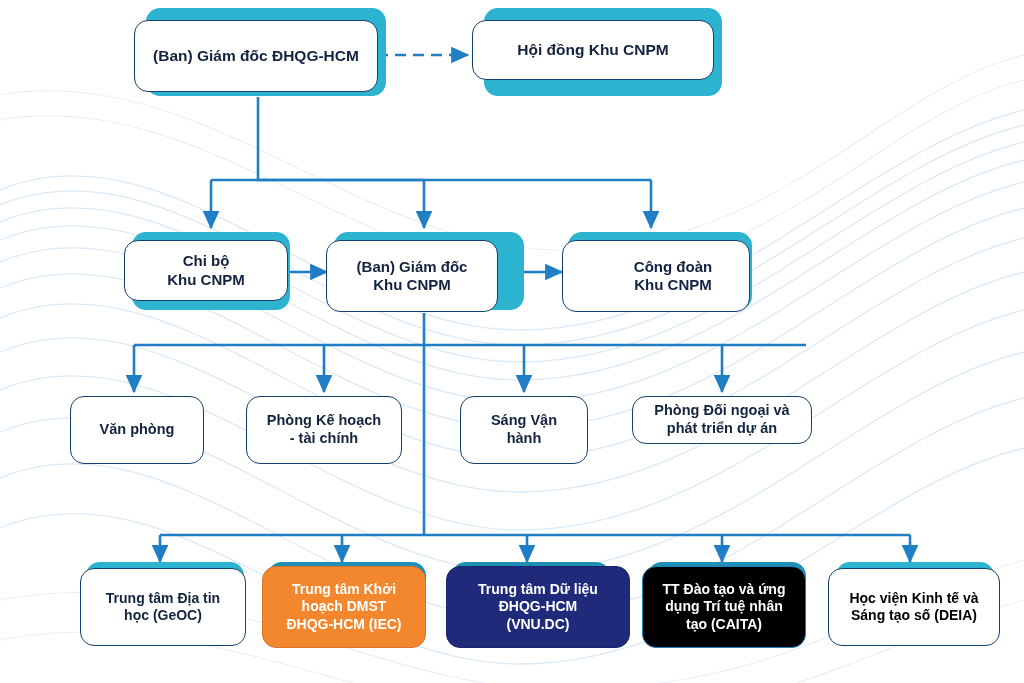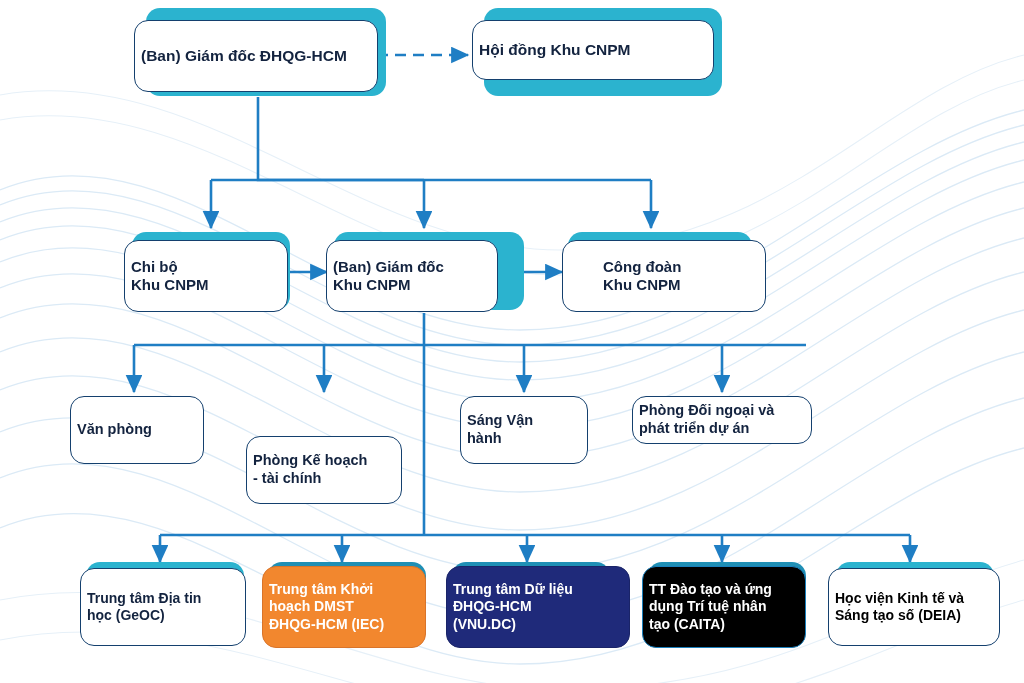--- a/index.html
+++ b/index.html
@@ -21,21 +21,21 @@
     width: 1024px;
     height: 683px;
     pointer-events: none;
   }
   .node {
     position: absolute;
     box-sizing: border-box;
     display: flex;
     align-items: center;
     justify-content: center;
-    text-align: left;
+    text-align: center;
     border-radius: 14px;
     border: 1.6px solid #14406e;
     background: #ffffff;
     color: #13233f;
     font-weight: bold;
     line-height: 1.22;
     padding: 2px 6px;
     z-index: 3;
   }
   .node .lbl {
@@ -145,37 +145,37 @@
   <div class="plate dark" style="left:648px; top:562px; width:158px; height:82px;"></div>
   <div class="plate" style="left:836px; top:562px; width:158px; height:82px;"></div>
 
   <div class="node lv1" style="left:134px; top:20px; width:244px; height:72px;">
     <span class="lbl">(Ban) Giám đốc ĐHQG-HCM</span>
   </div>
   <div class="node lv1" style="left:472px; top:20px; width:242px; height:60px;">
     <span class="lbl">Hội đồng Khu CNPM</span>
   </div>
 
-  <div class="node lv2" style="left:124px; top:240px; width:164px; height:72px;">
+  <div class="node lv2" style="left:124px; top:240px; width:164px; height:61px;">
     <span class="lbl">Chi bộ
 Khu CNPM</span>
   </div>
   <div class="node lv2" style="left:326px; top:240px; width:172px; height:72px;">
     <span class="lbl">(Ban) Giám đốc
 Khu CNPM</span>
   </div>
-  <div class="node lv2" style="left:562px; top:240px; width:204px; height:72px;padding-left:40px;">
+  <div class="node lv2" style="left:562px; top:240px; width:188px; height:72px;padding-left:40px;">
     <span class="lbl">Công đoàn
 Khu CNPM</span>
   </div>
 
   <div class="node lv3" style="left:70px; top:396px; width:134px; height:68px;">
     <span class="lbl">Văn phòng</span>
   </div>
-  <div class="node lv3" style="left:246px; top:396px; width:156px; height:68px;margin-top:40px;">
+  <div class="node lv3" style="left:246px; top:396px; width:156px; height:68px;">
     <span class="lbl">Phòng Kế hoạch
 - tài chính</span>
   </div>
   <div class="node lv3" style="left:460px; top:396px; width:128px; height:68px;">
     <span class="lbl">Sáng Vận
 hành</span>
   </div>
   <div class="node lv3" style="left:632px; top:396px; width:180px; height:48px;">
     <span class="lbl">Phòng Đối ngoại và
 phát triển dự án</span>

